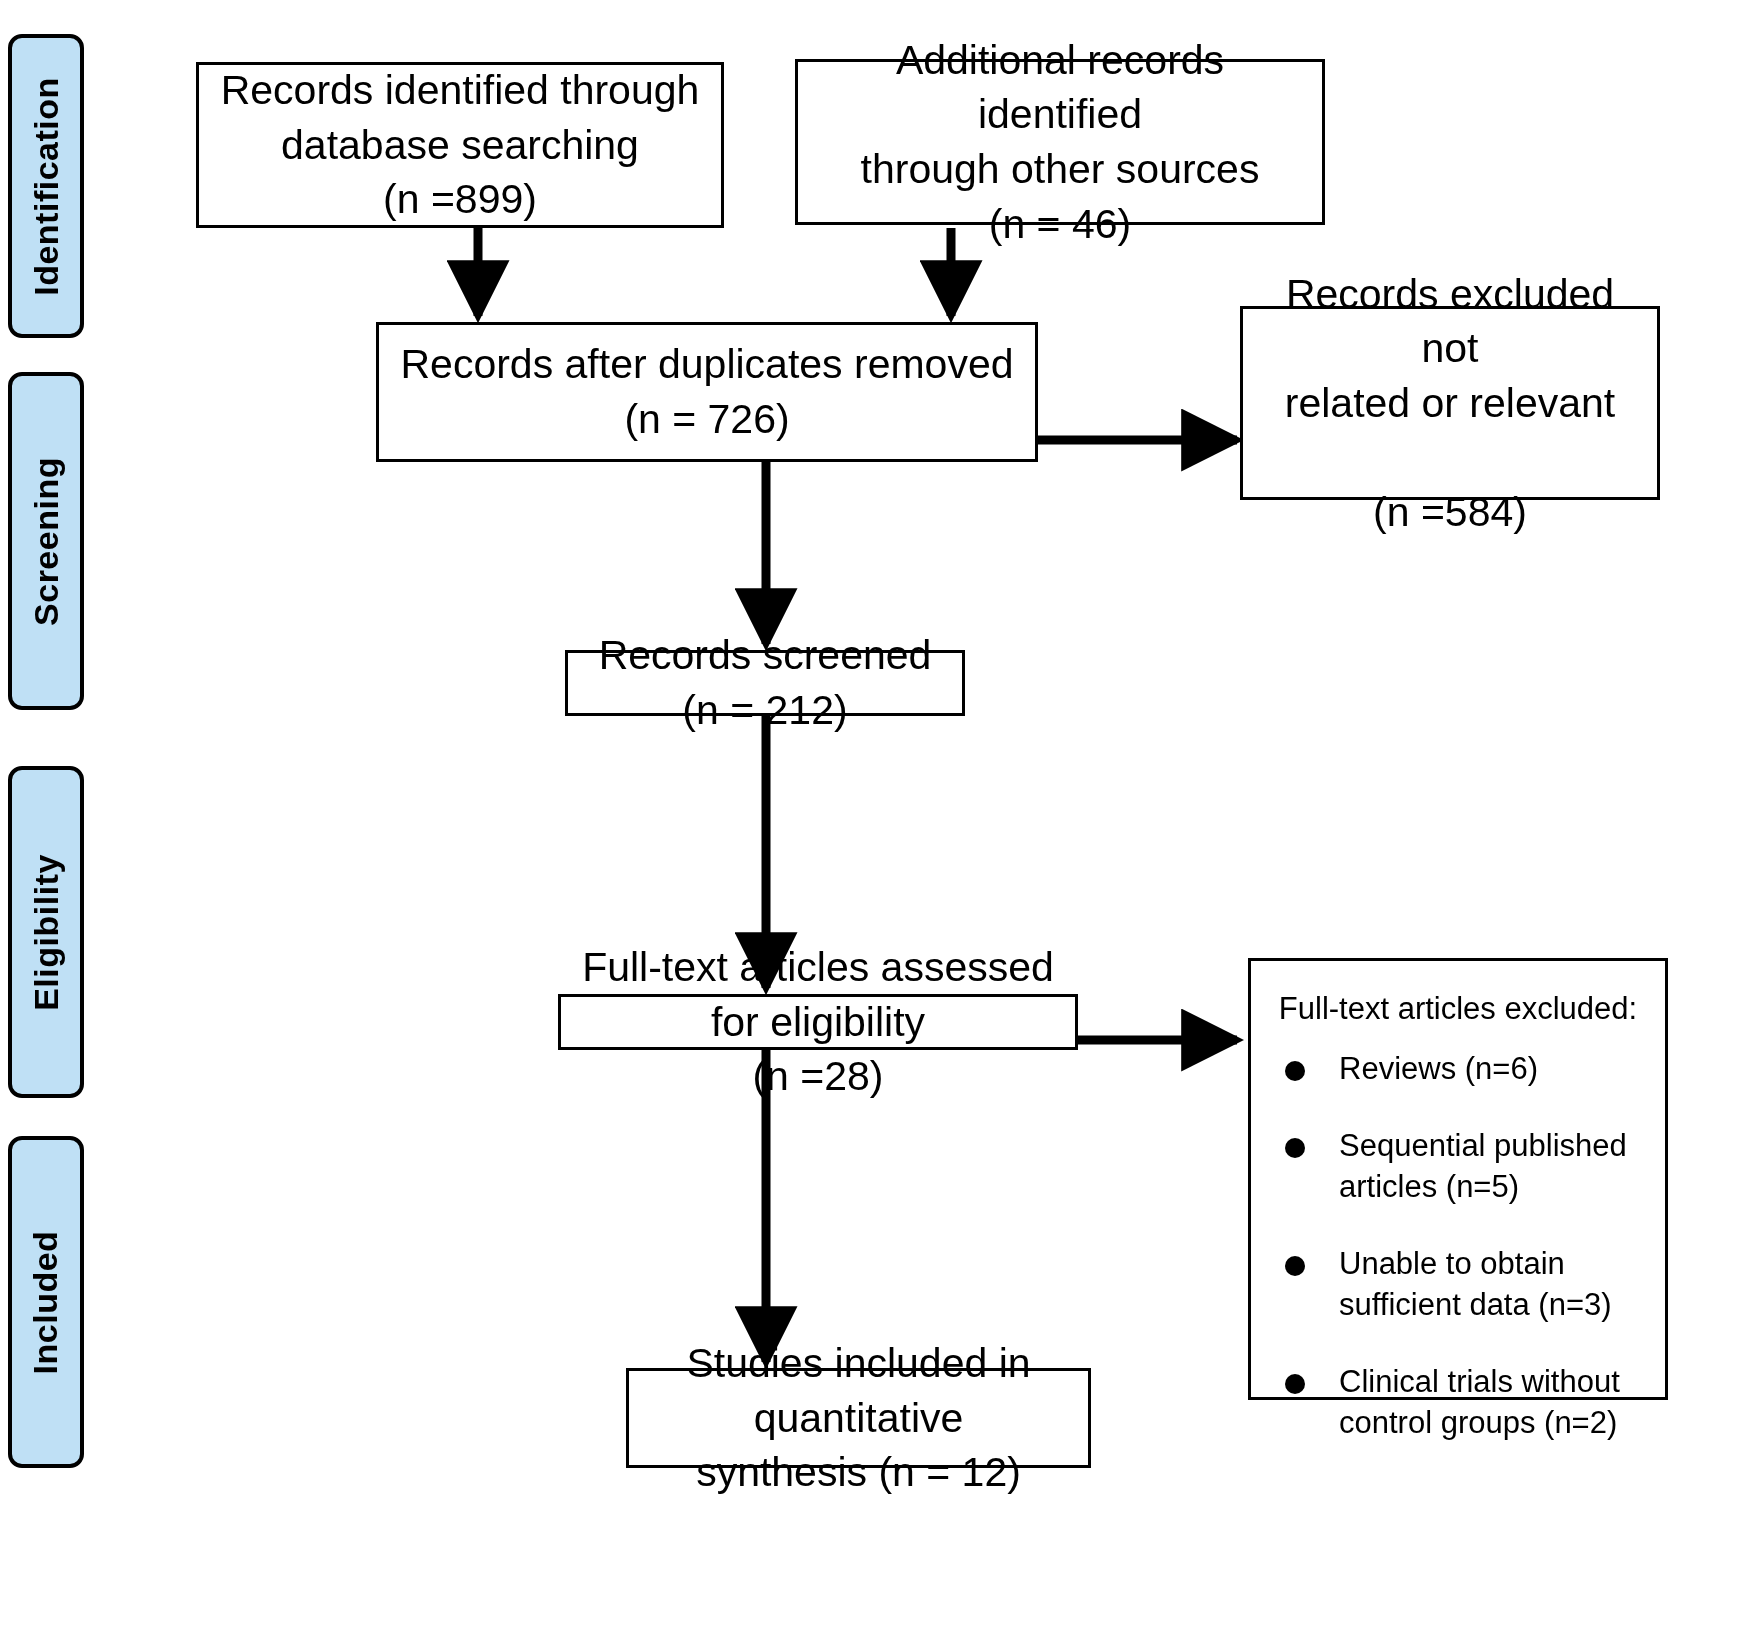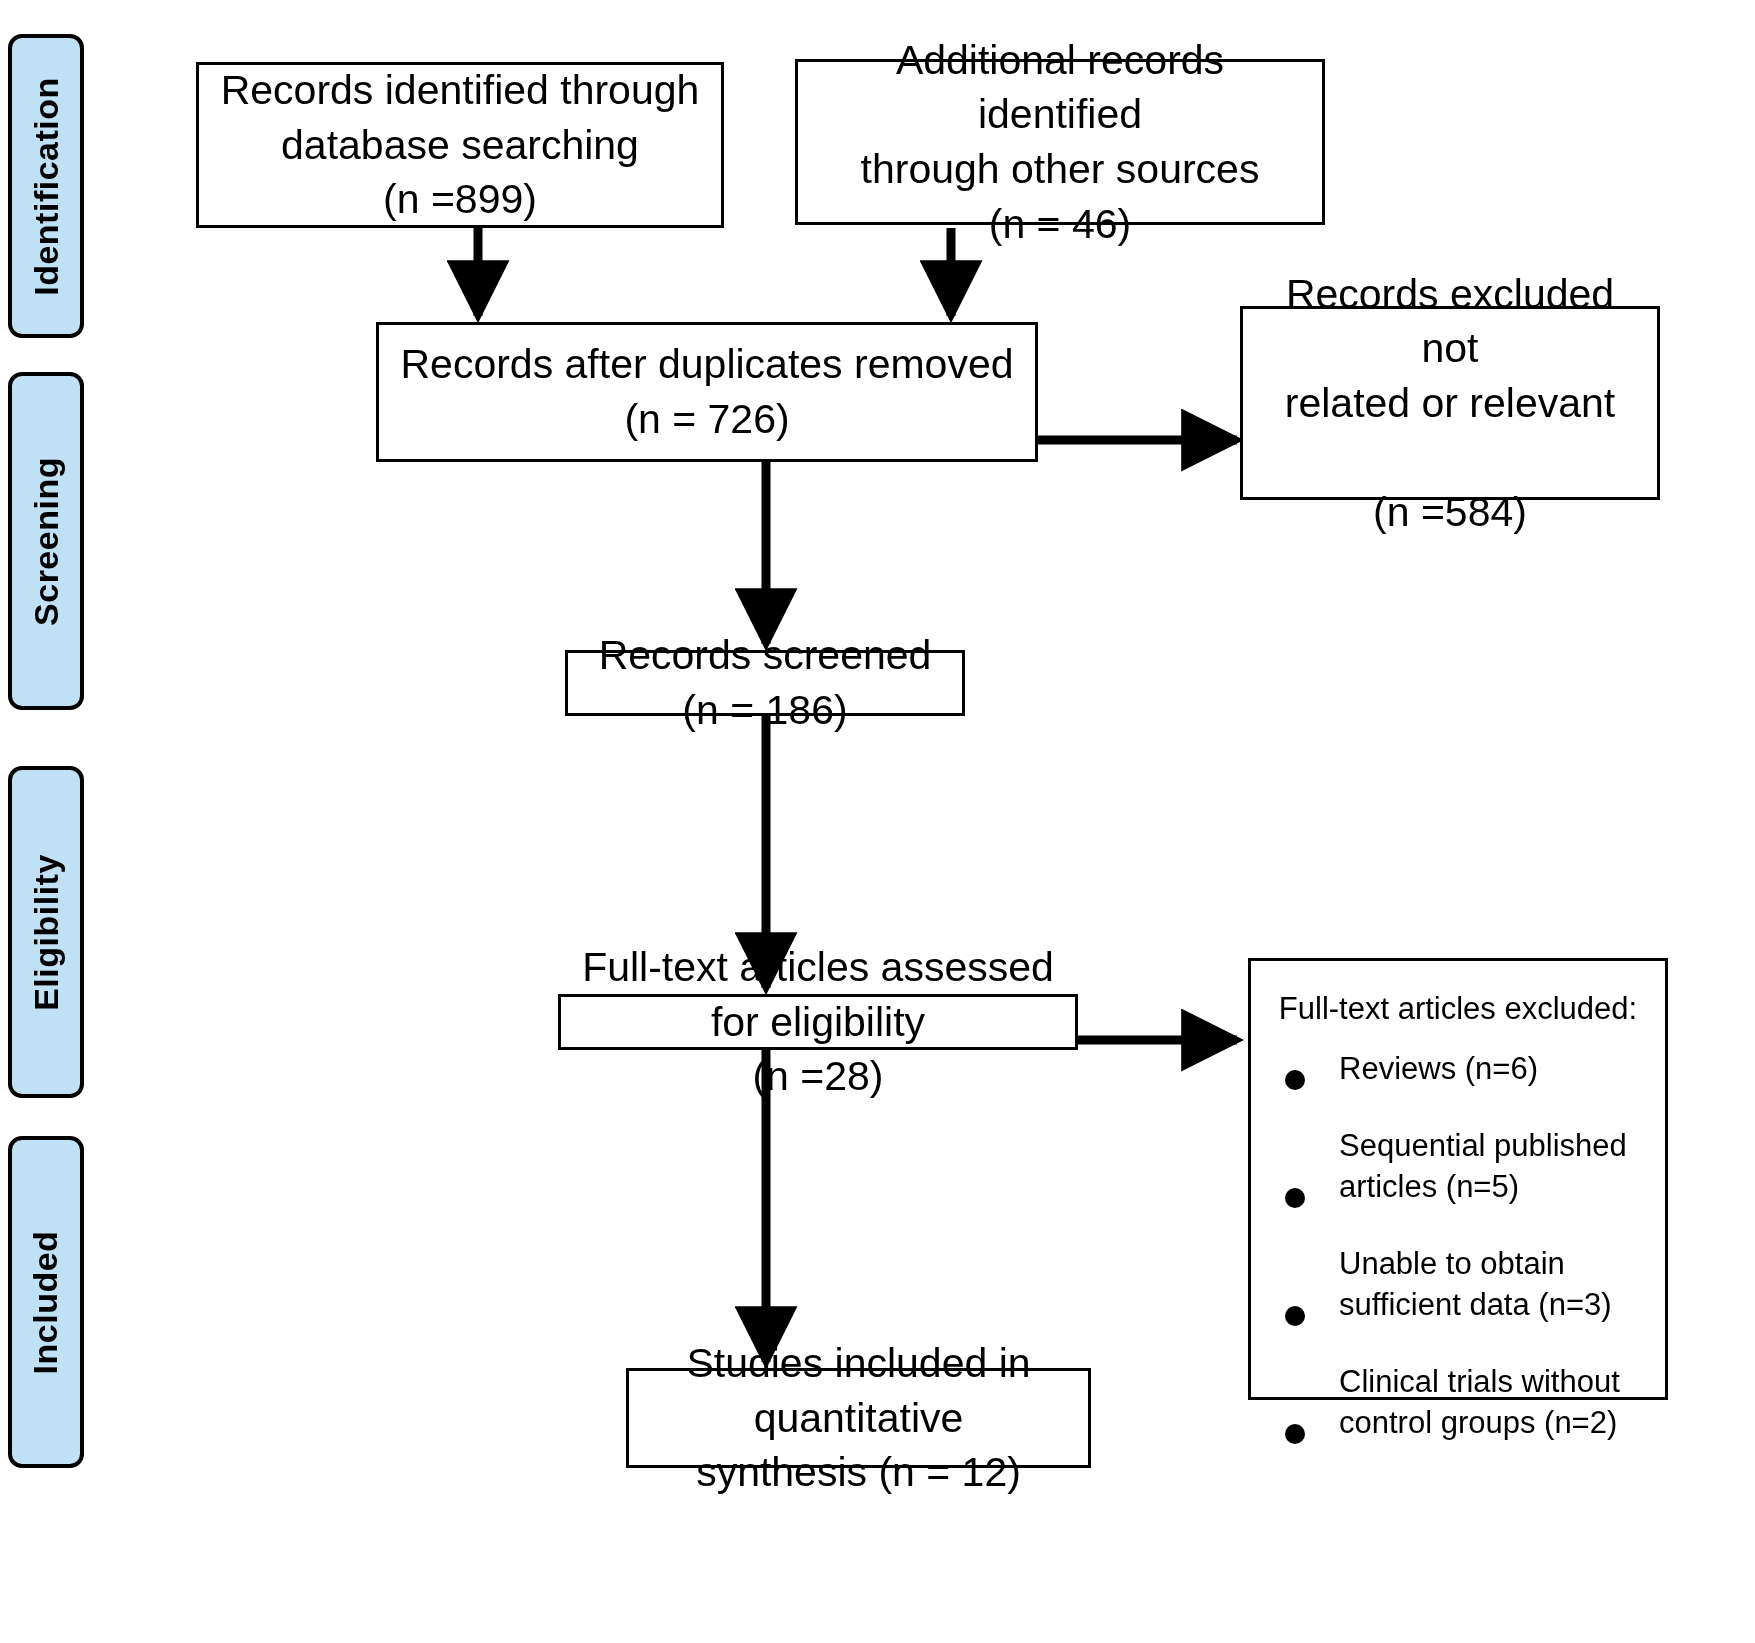--- a/index.html
+++ b/index.html
@@ -68,21 +68,21 @@
     line-height: 1.3;
     margin-bottom: 20px;
   }
   .excl-list {
     list-style: none;
     margin: 0;
     padding: 0;
   }
   .excl-item {
     display: flex;
-    align-items: flex-end;
+    align-items: flex-start;
     margin-bottom: 36px;
   }
   .excl-item:last-child { margin-bottom: 0; }
   .excl-bullet {
     flex: 0 0 auto;
     width: 20px;
     height: 20px;
     border-radius: 50%;
     background: #000000;
     margin-top: 12px;
@@ -166,21 +166,21 @@
 
   <div class="flow-box" style="left:1240px; top:306px; width:420px; height:194px;">
     <span class="box-text">Records excluded not
 related or relevant
 
 (n =584)</span>
   </div>
 
   <div class="flow-box" style="left:565px; top:650px; width:400px; height:66px;">
     <span class="box-text">Records screened
-(n = 186)</span>
+(n = 212)</span>
   </div>
 
   <div class="flow-box" style="left:558px; top:994px; width:520px; height:56px;">
     <span class="box-text">Full-text articles assessed
 for eligibility
 (n =28)</span>
   </div>
 
   <div class="flow-box" style="left:626px; top:1368px; width:465px; height:100px;">
     <span class="box-text">Studies included in

